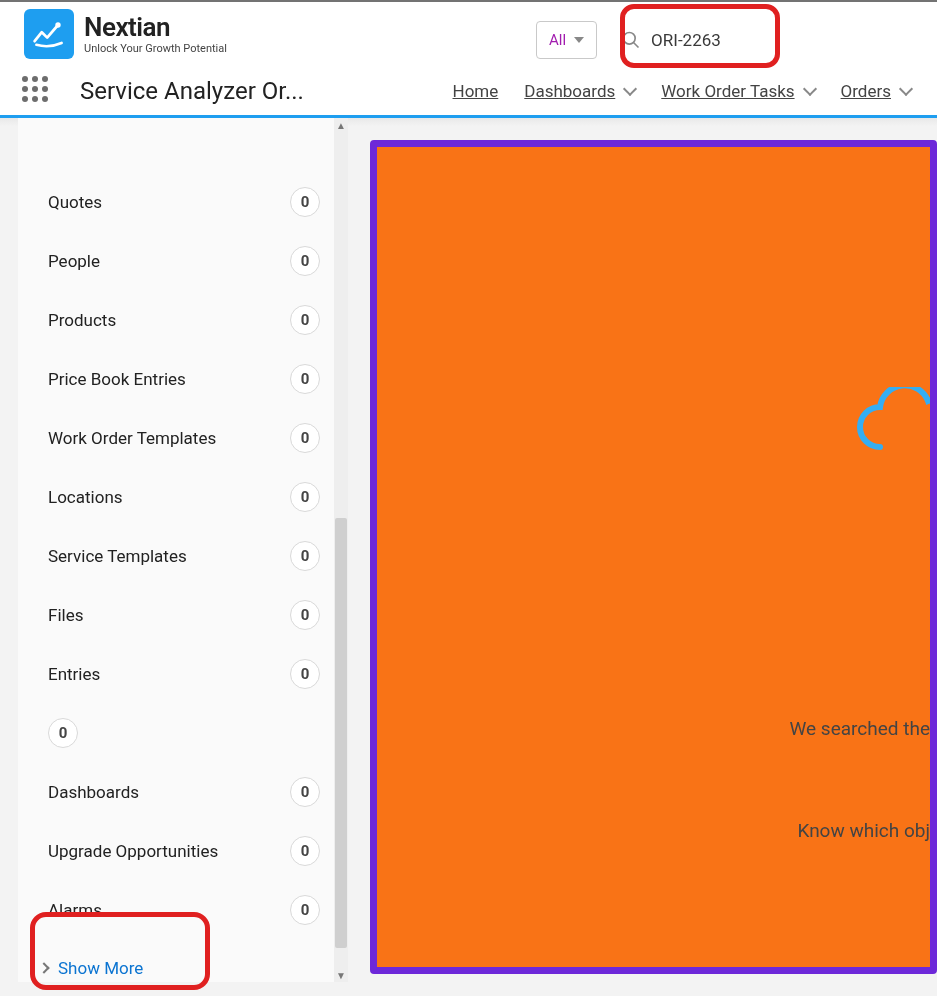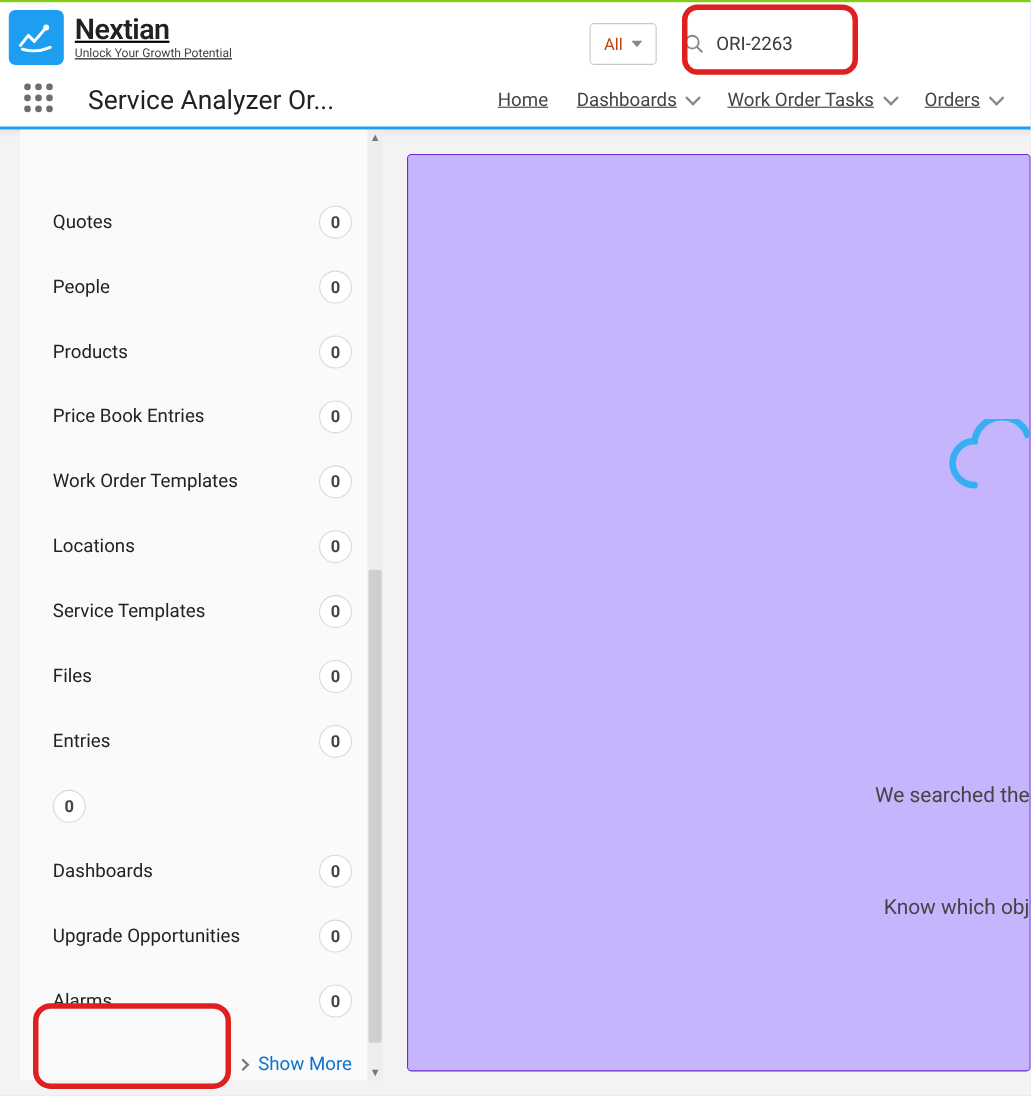--- a/index.html
+++ b/index.html
@@ -7,26 +7,25 @@
     font-family: -apple-system, BlinkMacSystemFont, "Segoe UI", Roboto, Helvetica, Arial, sans-serif;
     background: #fff;
     width: 937px;
     height: 996px;
     overflow: hidden;
     position: relative;
   }
   
   .brand-row {
     height: 66px;
-    border-top: 2px solid #84cc16;
+    border-top: 2px solid #737373;
     display: flex;
     align-items: center;
-    padding: 0 8px;
+    padding: 0 24px;
     position: relative;
-    text-decoration: underline;
   }
   .logo {
     width: 50px; height: 50px;
     background: #1e9ef0;
     border-radius: 6px;
     display: flex; align-items: center; justify-content: center;
     margin-right: 10px;
   }
   .logo svg { width: 36px; height: 36px; }
   .brand-text { display:flex; flex-direction:column; line-height:1.05; }
@@ -40,21 +39,21 @@
     display:flex;
     align-items:center;
     gap:12px;
   }
   .scope {
     height:38px;
     border:1px solid #c9c9c9;
     border-radius:4px;
     padding: 0 12px;
     display:flex; align-items:center; gap:8px;
-    font-size:15px; color:#c2410c;
+    font-size:15px; color:#a21caf;
     background:#fff;
   }
   .caret-down {
     width:0;height:0;
     border-left:5px solid transparent;
     border-right:5px solid transparent;
     border-top:6px solid #888;
   }
   .search-box {
     position:relative;
@@ -133,21 +132,20 @@
     background:#fff;
     display:flex; align-items:center; justify-content:center;
     font-weight:700; font-size:15px; color:#444;
   }
   .show-more {
     display:flex; align-items:center; gap:10px;
     color:#0b74d1;
     height:58px;
     font-size:17px;
     margin-left:-8px;
-    justify-content:flex-end;
   }
   .show-more .chev-right {
     width:8px;height:8px;
     border-right:2px solid #777;
     border-bottom:2px solid #777;
     transform:rotate(-45deg);
   }
   .show-more-highlight{
     position:absolute;
     left:30px; bottom:6px;
@@ -174,22 +172,22 @@
   .scroll-arrow.up{top:0;}
   .scroll-arrow.dn{bottom:0;}
 
   
   .main {
     flex:1;
     padding: 22px 0 22px 22px;
     position:relative;
   }
   .card {
-    background:#c4b5fd;
-    border:1px solid #6d28d9;
+    background:#f97316;
+    border:7px solid #6d28d9;
     border-radius:4px;
     height:100%;
     position:relative;
     overflow:hidden;
   }
   .cloud {
     position:absolute; right:-40px; top:240px;
     width:120px; height:80px;
   }
   .cloud svg{ width:120px; height:80px; }

